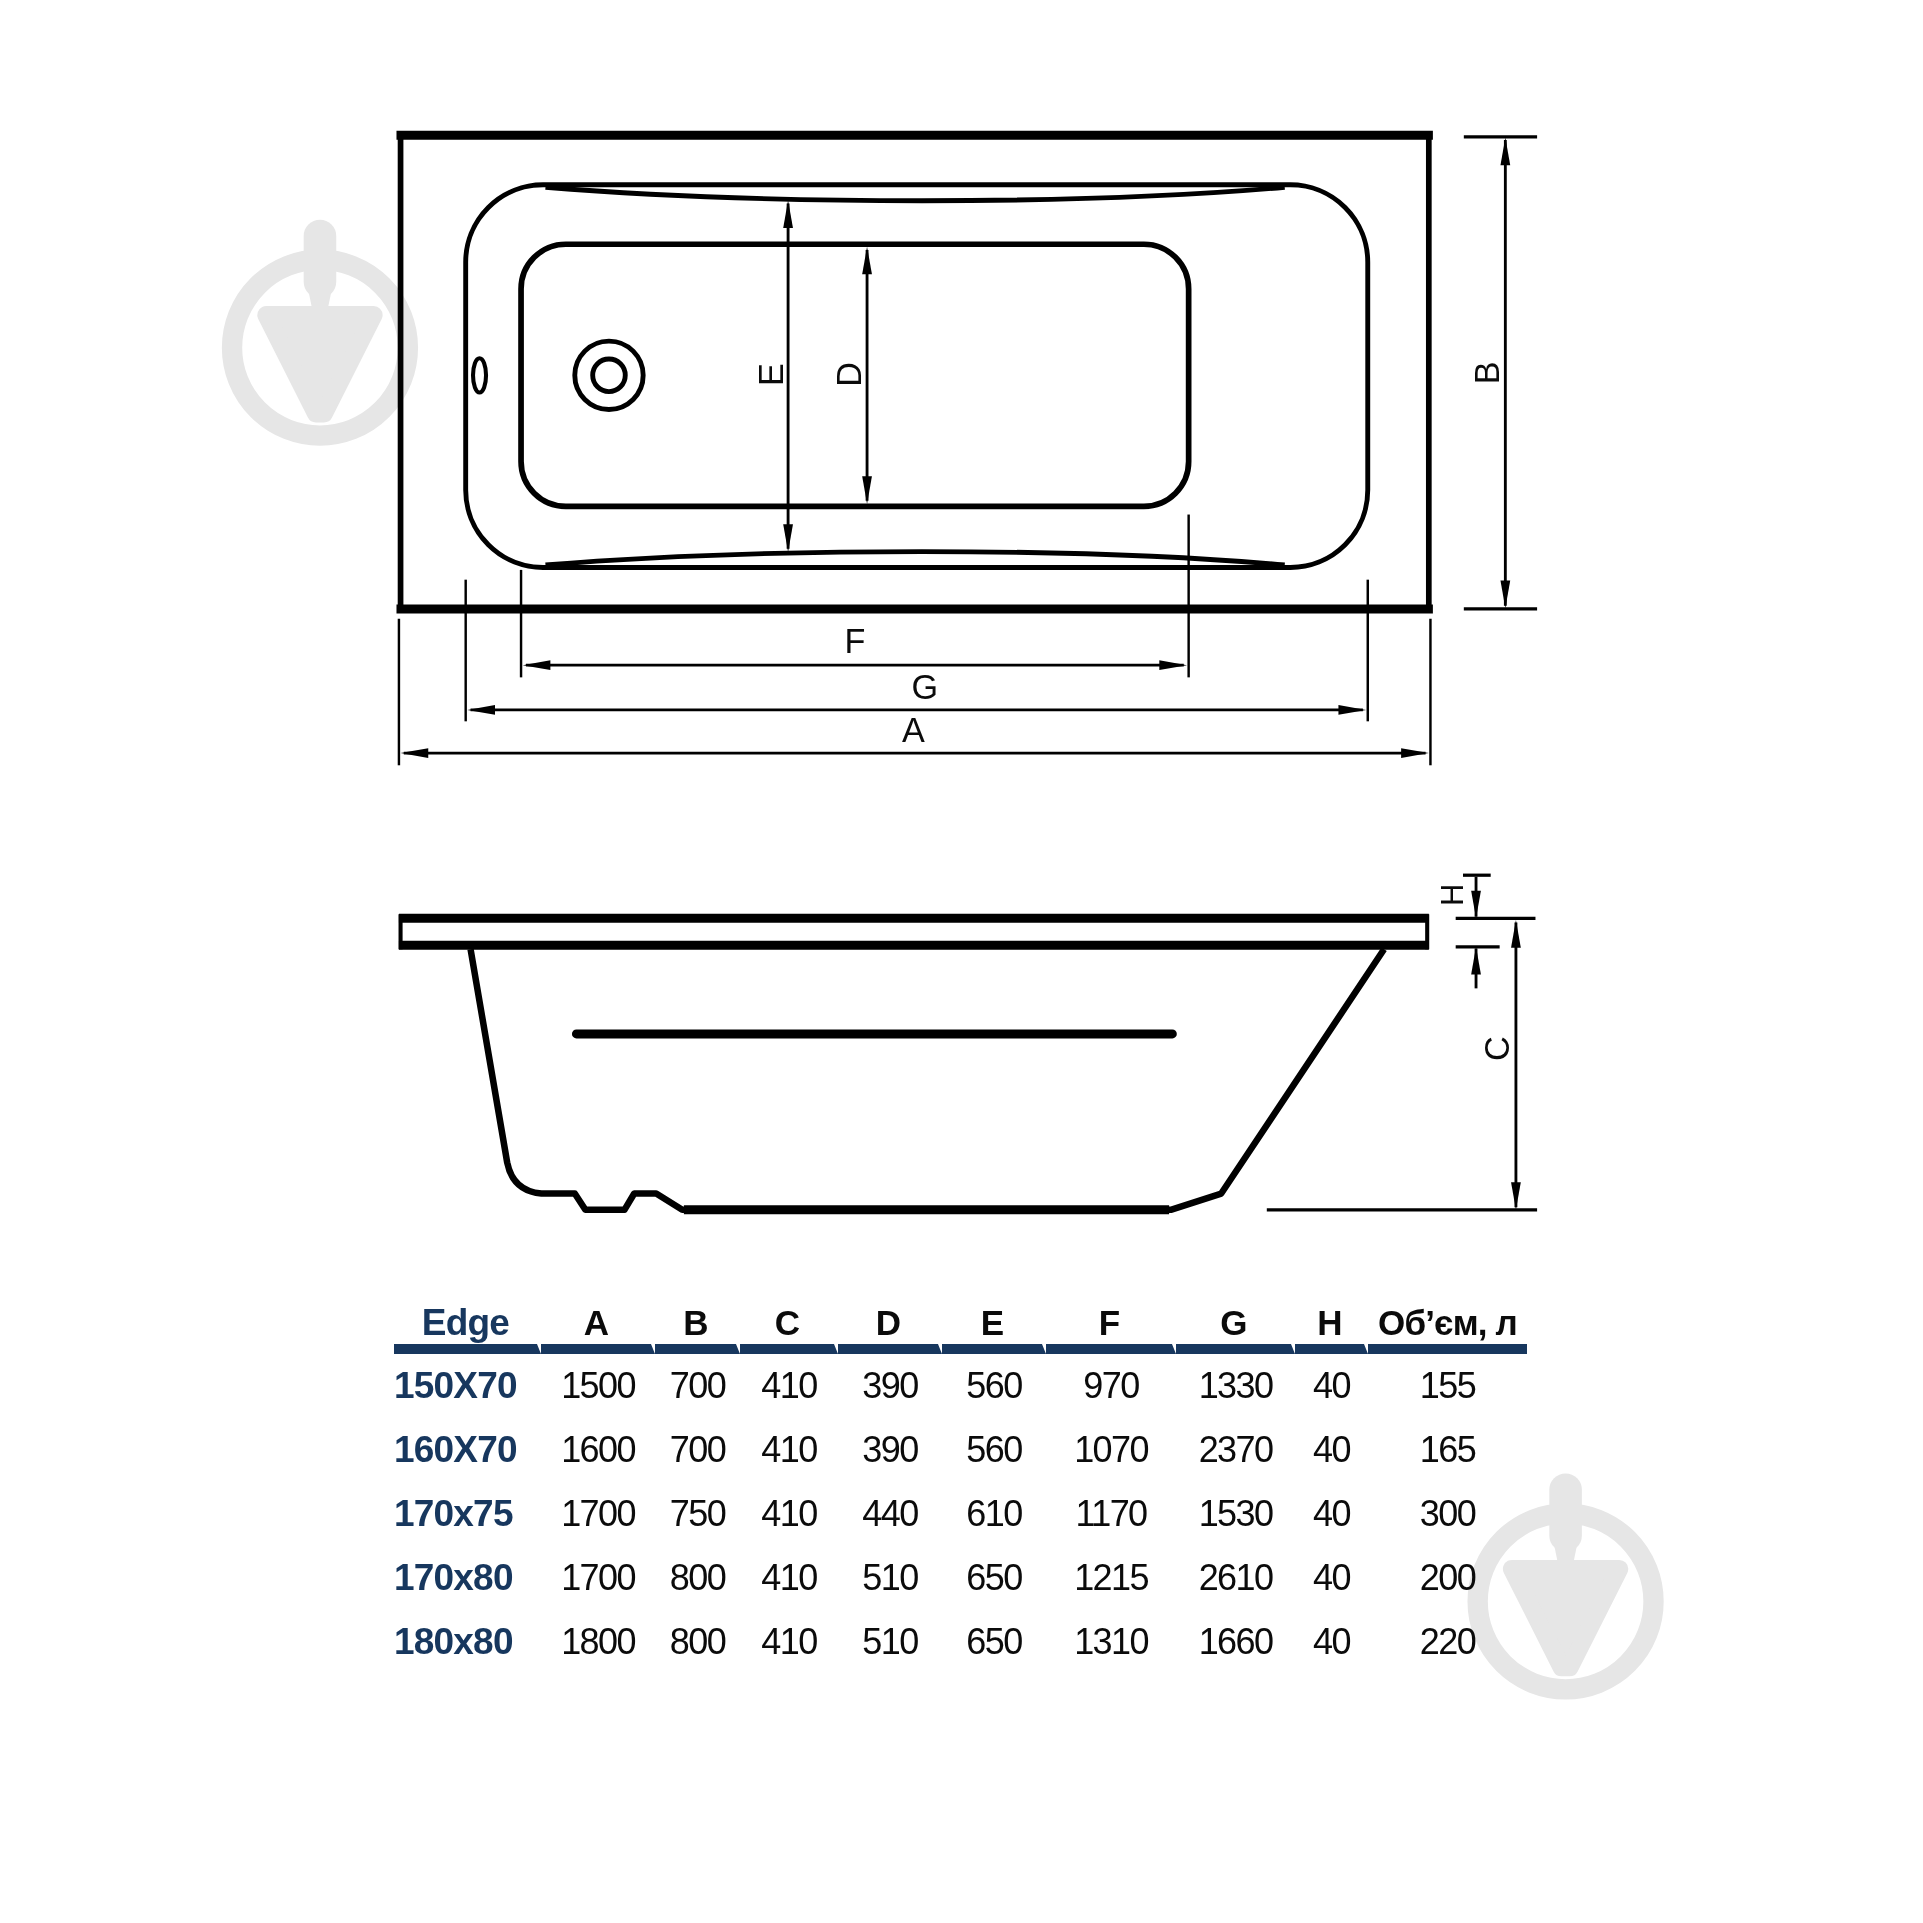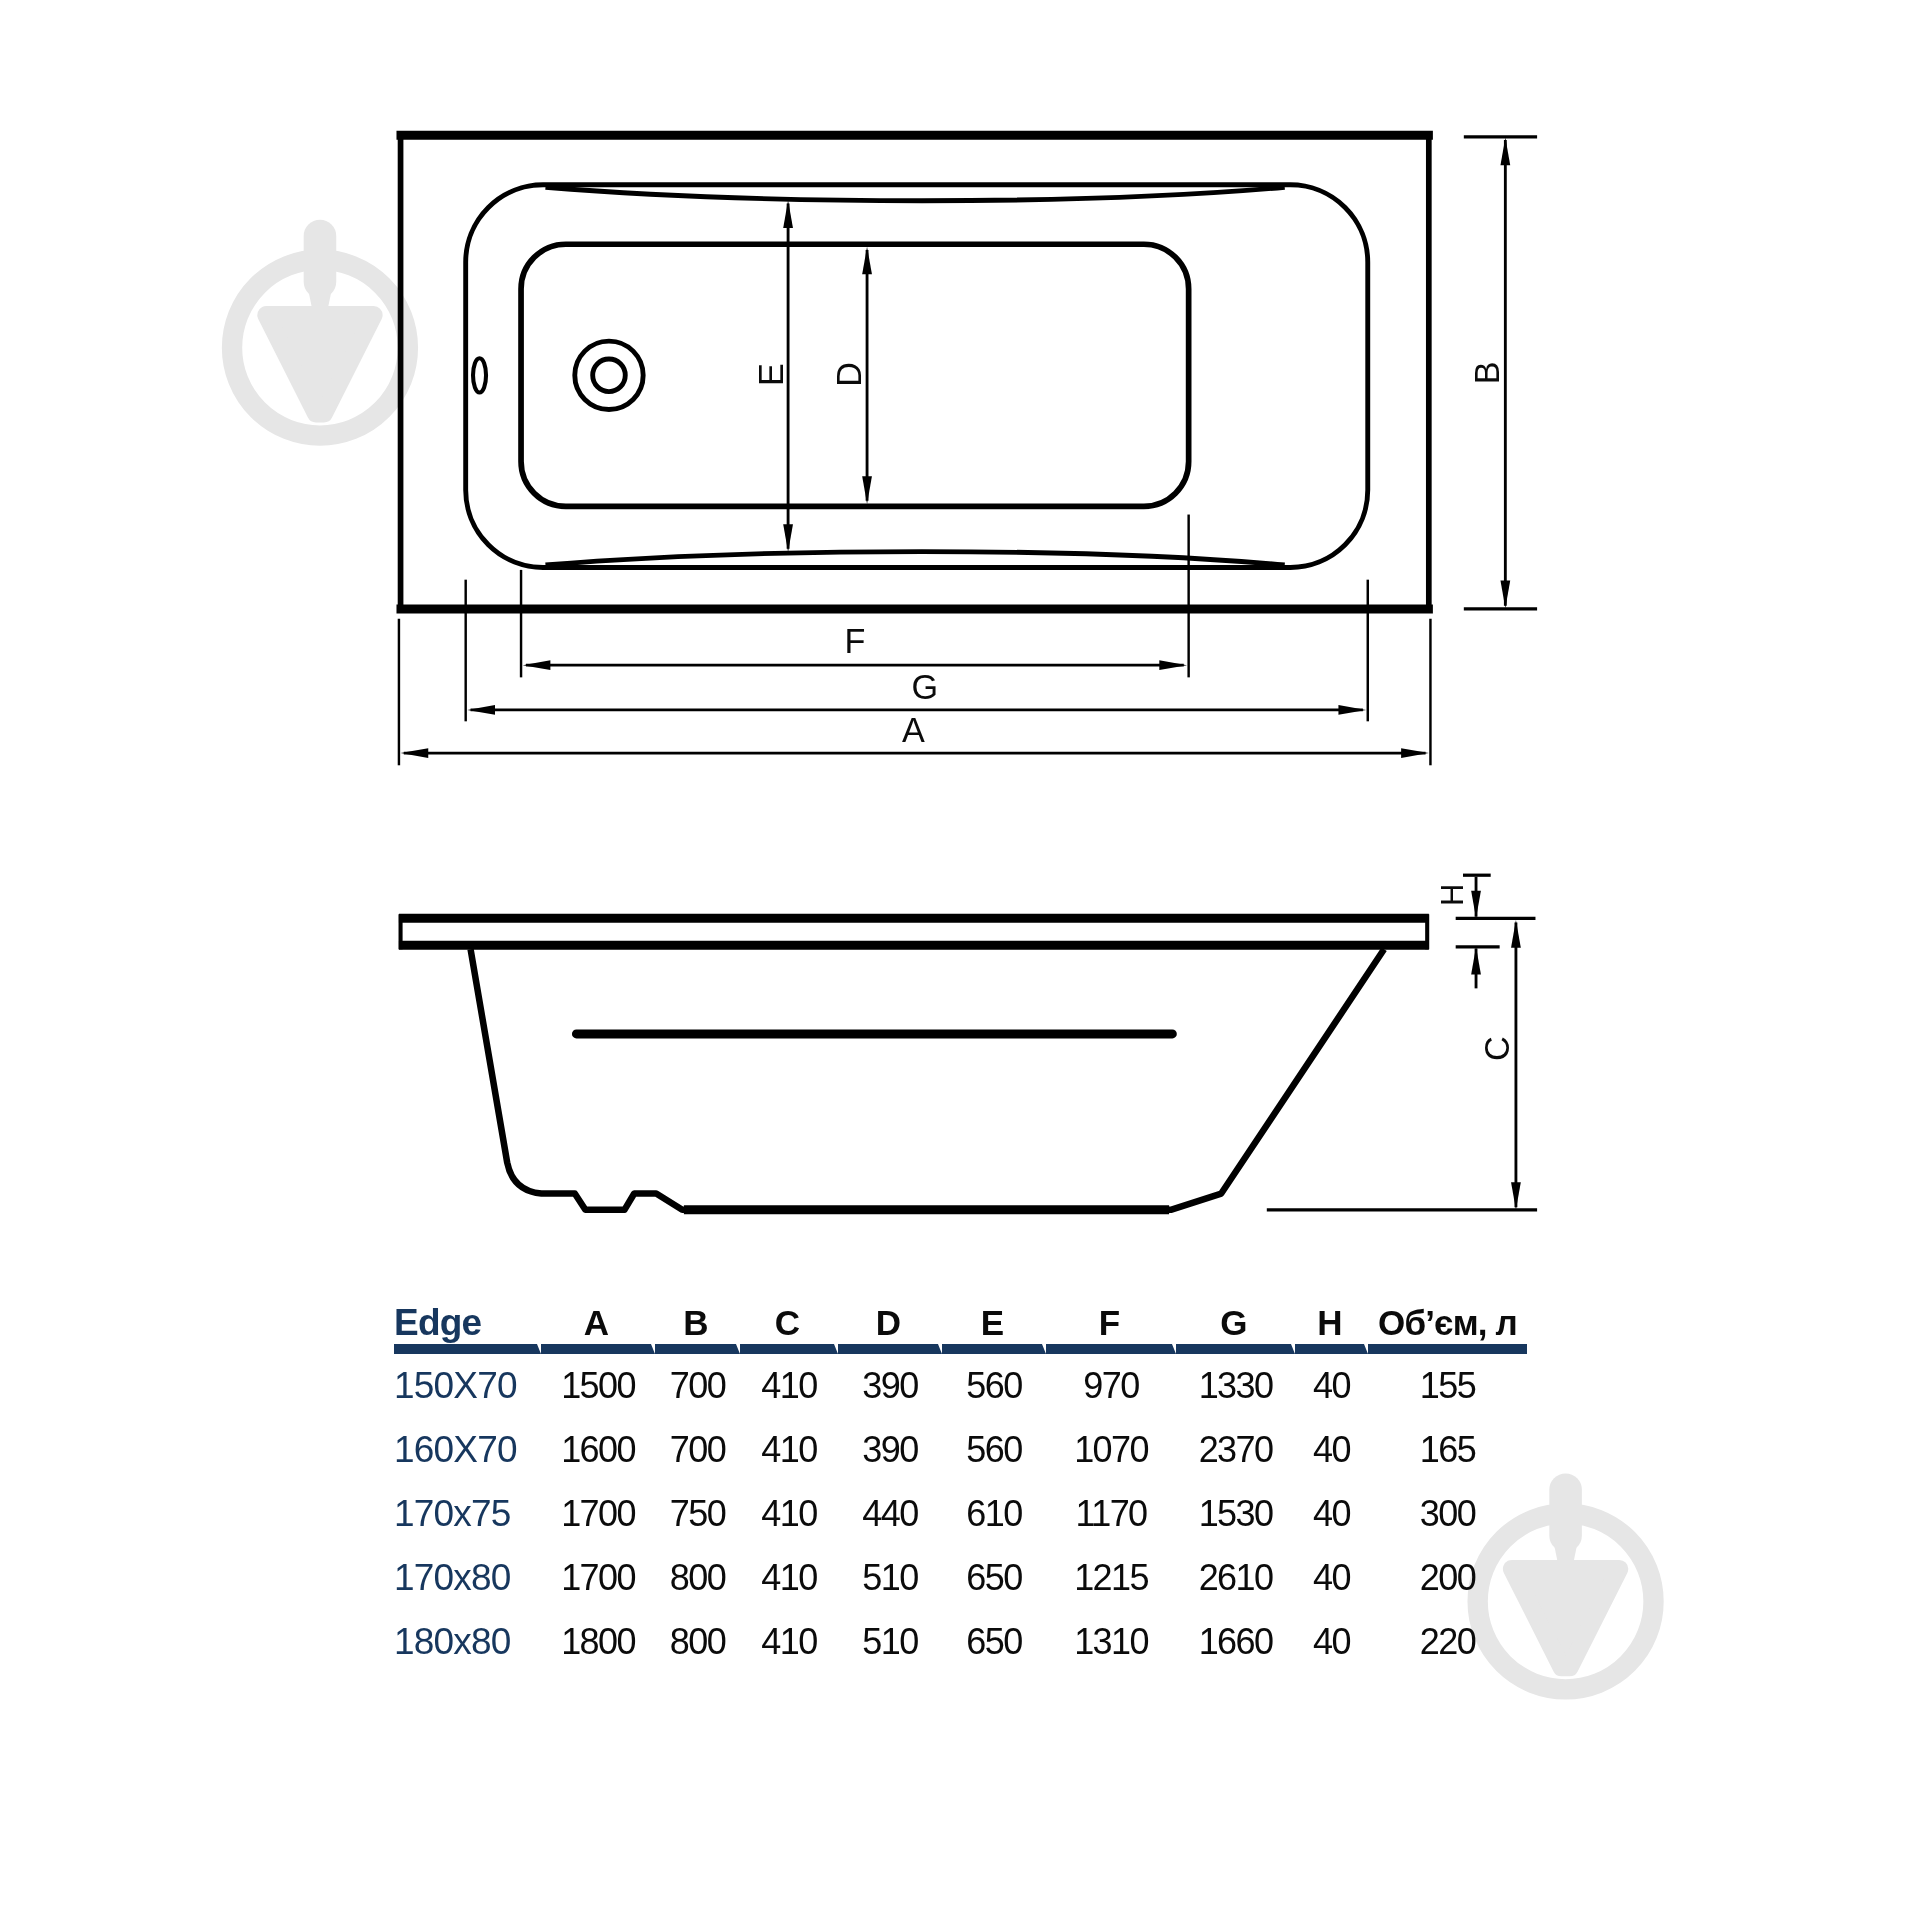--- a/index.html
+++ b/index.html
@@ -8,22 +8,22 @@
   svg{position:absolute;left:0;top:0;}
   svg text{font-family:"Liberation Sans","DejaVu Sans",sans-serif;fill:#0b0b0b;}
   .dimletter{font-size:42px;font-weight:400;letter-spacing:0;}
   .dimletter-sm{font-size:38px;font-weight:400;}
 
   .spec-table{position:absolute;left:394px;top:1302px;border-collapse:separate;border-spacing:0;table-layout:fixed;}
   .spec-table th,.spec-table td{padding:0;margin:0;box-sizing:border-box;white-space:nowrap;}
   .spec-table thead th{height:52px;vertical-align:middle;font-size:35px;font-weight:bold;color:#0b0b0b;
       border-bottom:10.6px solid #17375e;letter-spacing:-0.8px;}
   .spec-table thead th:not(:last-child){border-right:4.1px solid #fff;}
-  .spec-table thead th.prod{color:#17375e;text-align:left;font-size:37px;}
-  .spec-table tbody th{height:64px;color:#17375e;font-size:37px;font-weight:normal;text-align:left;letter-spacing:-0.8px;}
+  .spec-table thead th.prod{color:#17375e;text-align:center;font-size:37px;}
+  .spec-table tbody th{height:64px;color:#17375e;font-size:37px;font-weight:bold;text-align:left;letter-spacing:-0.8px;}
   .spec-table tbody td{height:64px;text-align:center;font-size:36px;color:#0b0b0b;letter-spacing:-1.6px;}
   .col-h{text-align:center;}
 </style>
 </head>
 <body>
 
 <div class="stage">
 
 <svg width="1923" height="1923" viewBox="0 0 2362 2362">
 

